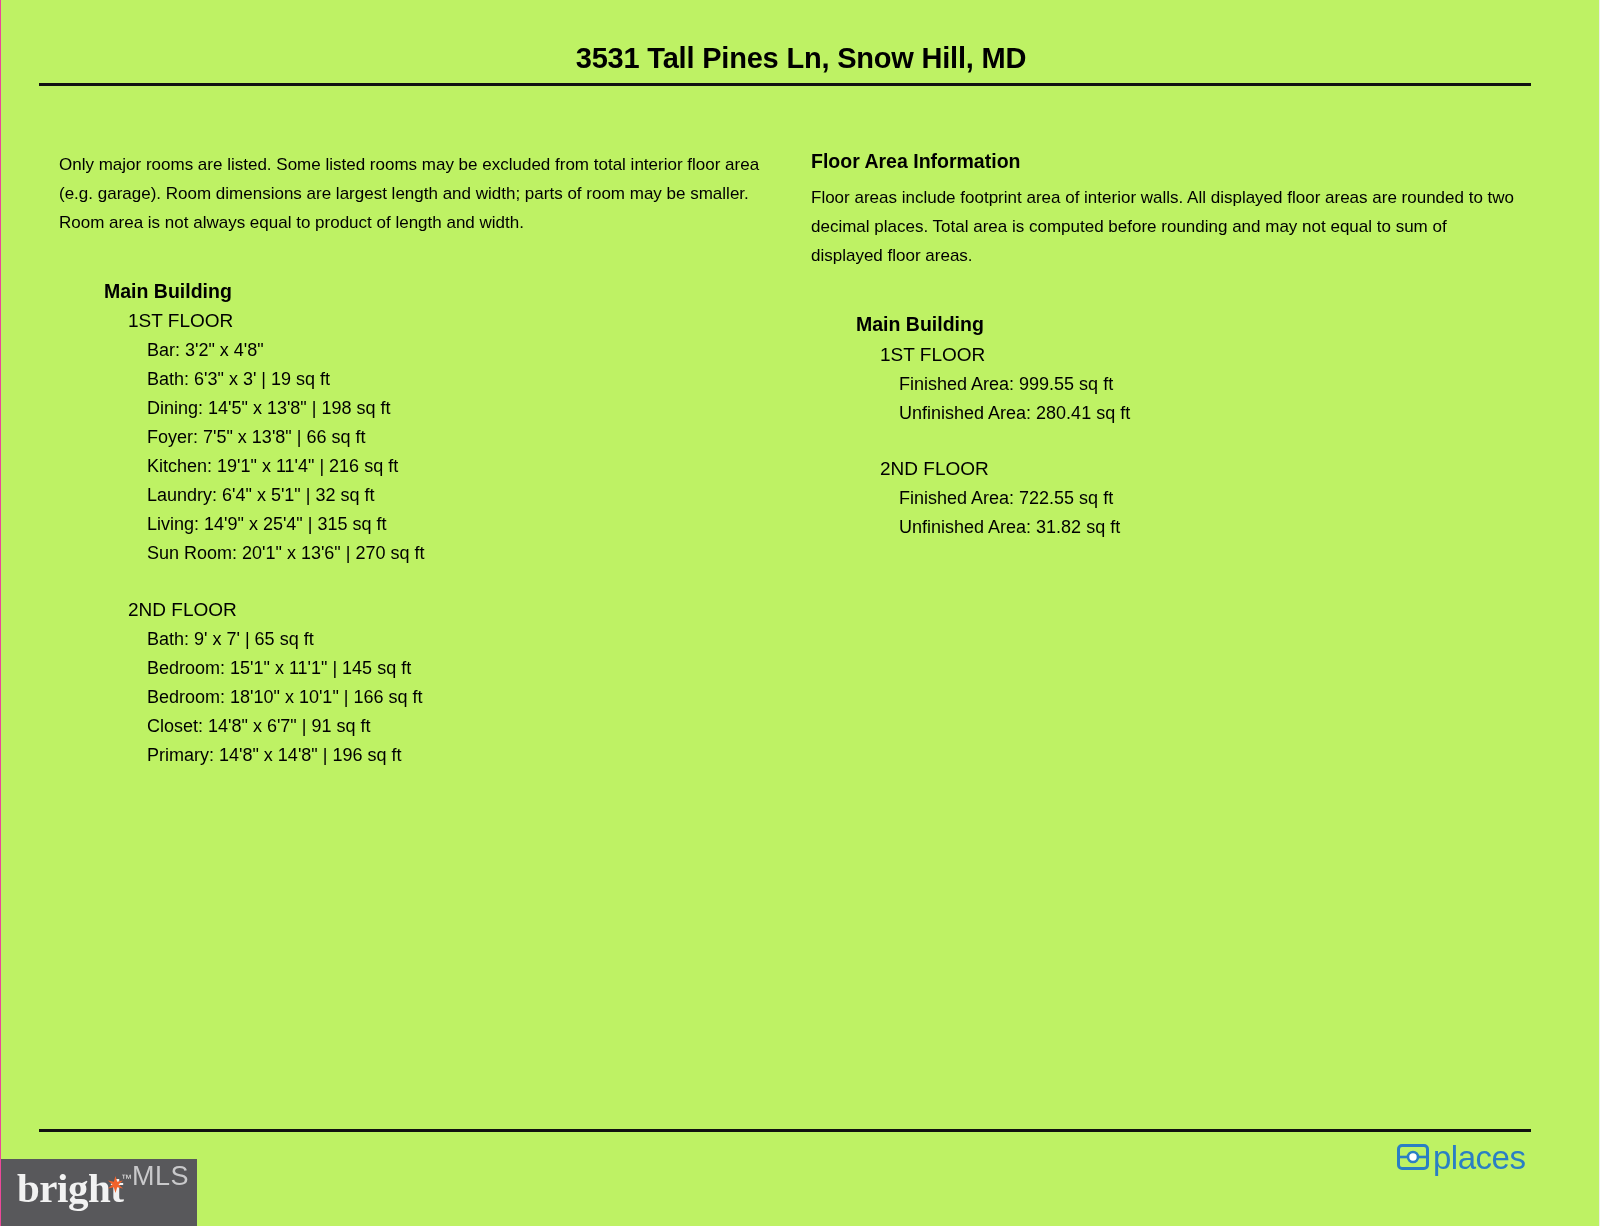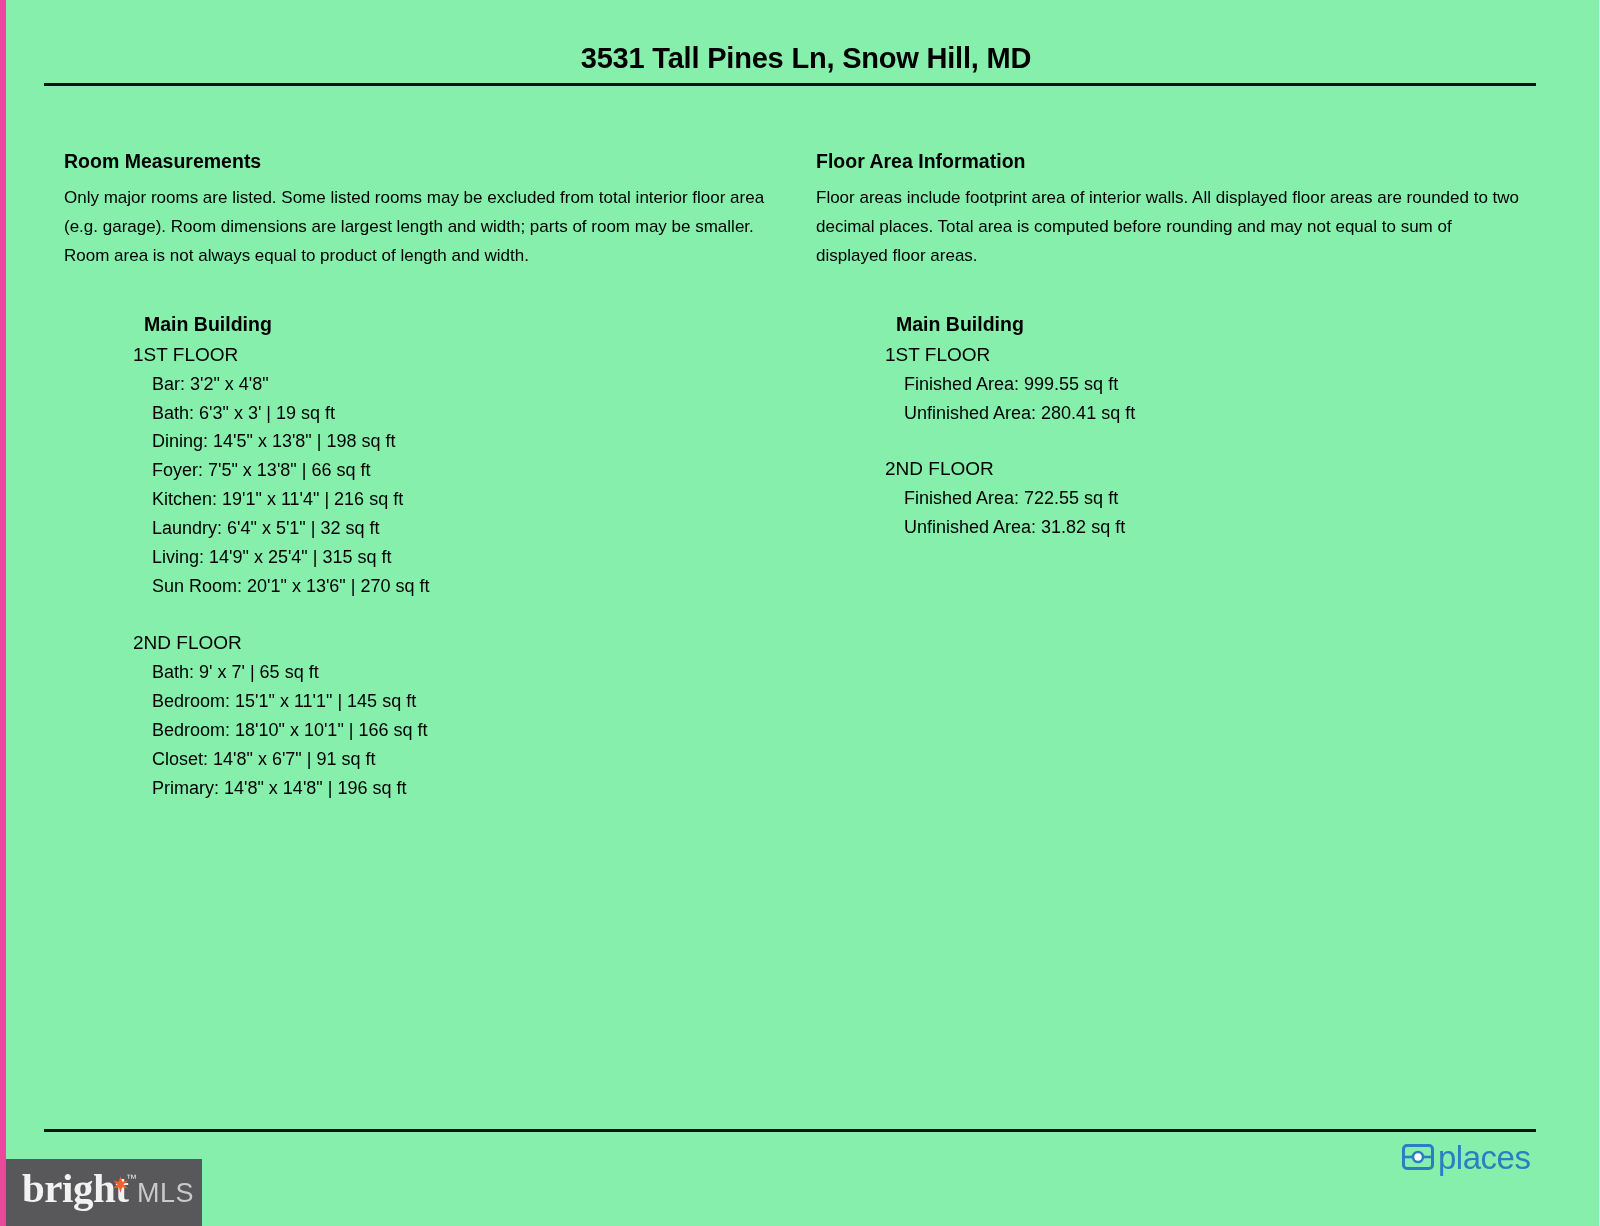--- a/index.html
+++ b/index.html
@@ -13,22 +13,22 @@
     position: relative;
     font-family: "Liberation Sans", sans-serif;
     color: #000000;
     overflow: hidden;
   }
   .page {
     position: absolute;
     left: 0; top: 0;
     width: 1600px;
     height: 1226px;
-    background: #86efac;
-    border-left: 6px solid #ec4899;
+    background: #bef264;
+    border-left: 1px solid #ec4899;
     border-right: 1px solid #ececec;
     box-sizing: border-box;
   }
 
   
   .doc-title {
     position: absolute;
     left: 0; top: 42px;
     width: 1600px;
     text-align: center;
@@ -74,21 +74,21 @@
     max-width: 712px;
   }
 
   
   .block {
     margin-top: 40px;
   }
   .building-name {
     font-size: 19.5px;
     font-weight: bold;
-    margin-left: 80px;
+    margin-left: 45px;
     line-height: 1.45;
   }
   .floor-group {
     margin-top: 2px;
   }
   .floor-group + .floor-group {
     margin-top: 28px;
   }
   .floor-name {
     font-size: 19px;
@@ -162,21 +162,21 @@
   .bright-tm {
     position: absolute;
     left: 120px; top: 14px;
     font-family: "Liberation Sans", sans-serif;
     font-size: 11px;
     color: #e6e6e6;
     line-height: 1;
   }
   .bright-mls {
     position: absolute;
-    left: 131px; top: 21px;
+    left: 131px; top: 4px;
     font-family: "Liberation Sans", sans-serif;
     font-size: 27px;
     color: #c9c9cb;
     letter-spacing: 0.5px;
     line-height: 1;
   }
 
   
   .iguide-logo {
     position: absolute;
@@ -201,21 +201,20 @@
 </style>
 </head>
 <body>
 
 <div class="page">
 
   <div class="doc-title">3531 Tall Pines Ln, Snow Hill, MD</div>
   <div class="rule-top"></div>
 
   <div class="col col-left">
-    <div class="section-head">Room Measurements</div>
     <p class="section-desc">Only major rooms are listed. Some listed rooms may be excluded from total interior floor area (e.g. garage). Room dimensions are largest length and width; parts of room may be smaller. Room area is not always equal to product of length and width.</p>
 
     <div class="block">
       <div class="building-name">Main Building</div>
 
       <div class="floor-group">
         <div class="floor-name">1ST FLOOR</div>
         <div class="entry">Bar: 3'2" x 4'8"</div>
         <div class="entry">Bath: 6'3" x 3' | 19 sq ft</div>
         <div class="entry">Dining: 14'5" x 13'8" | 198 sq ft</div>

